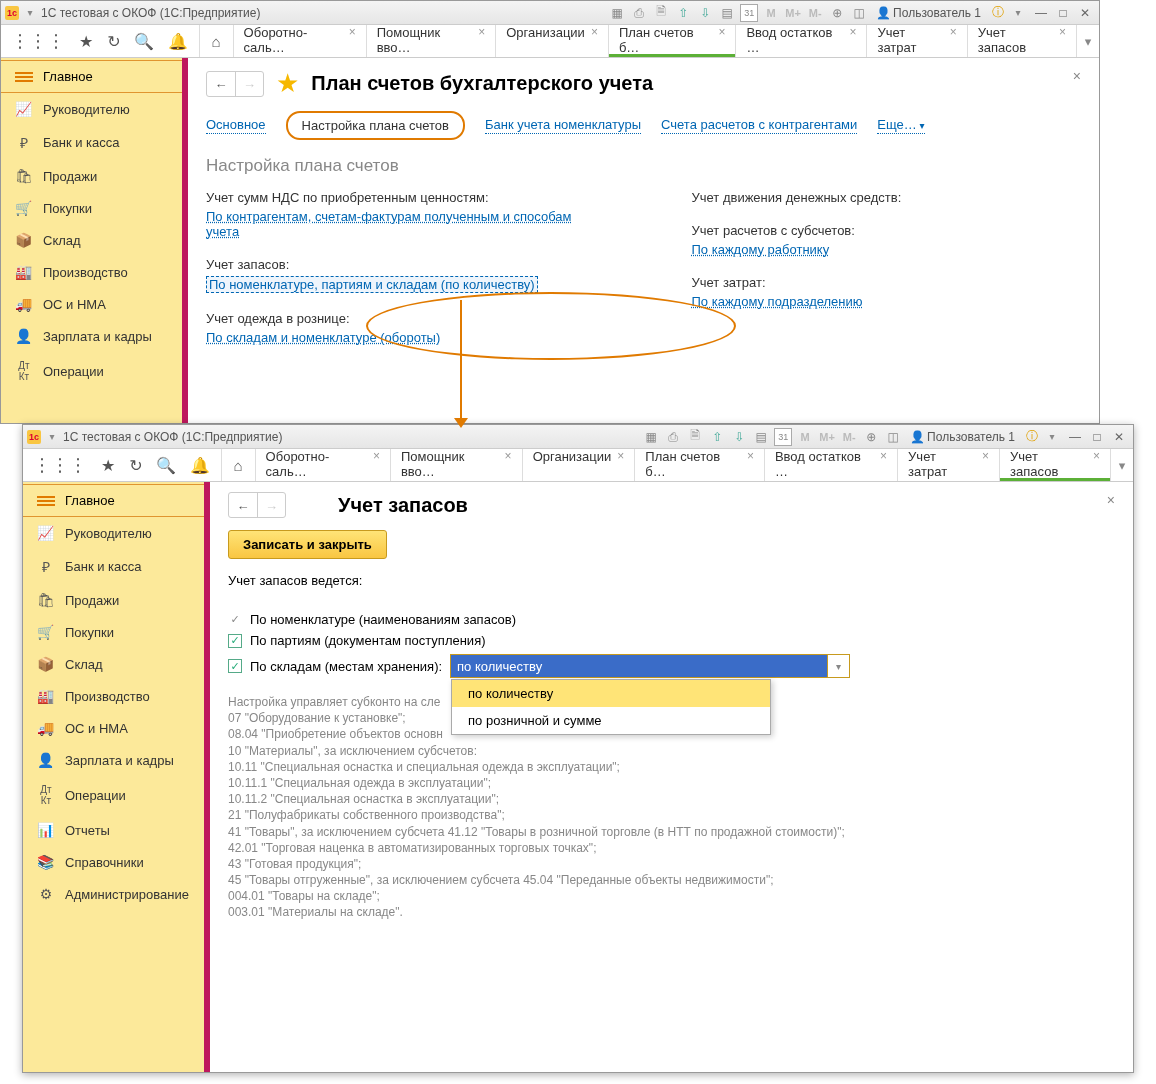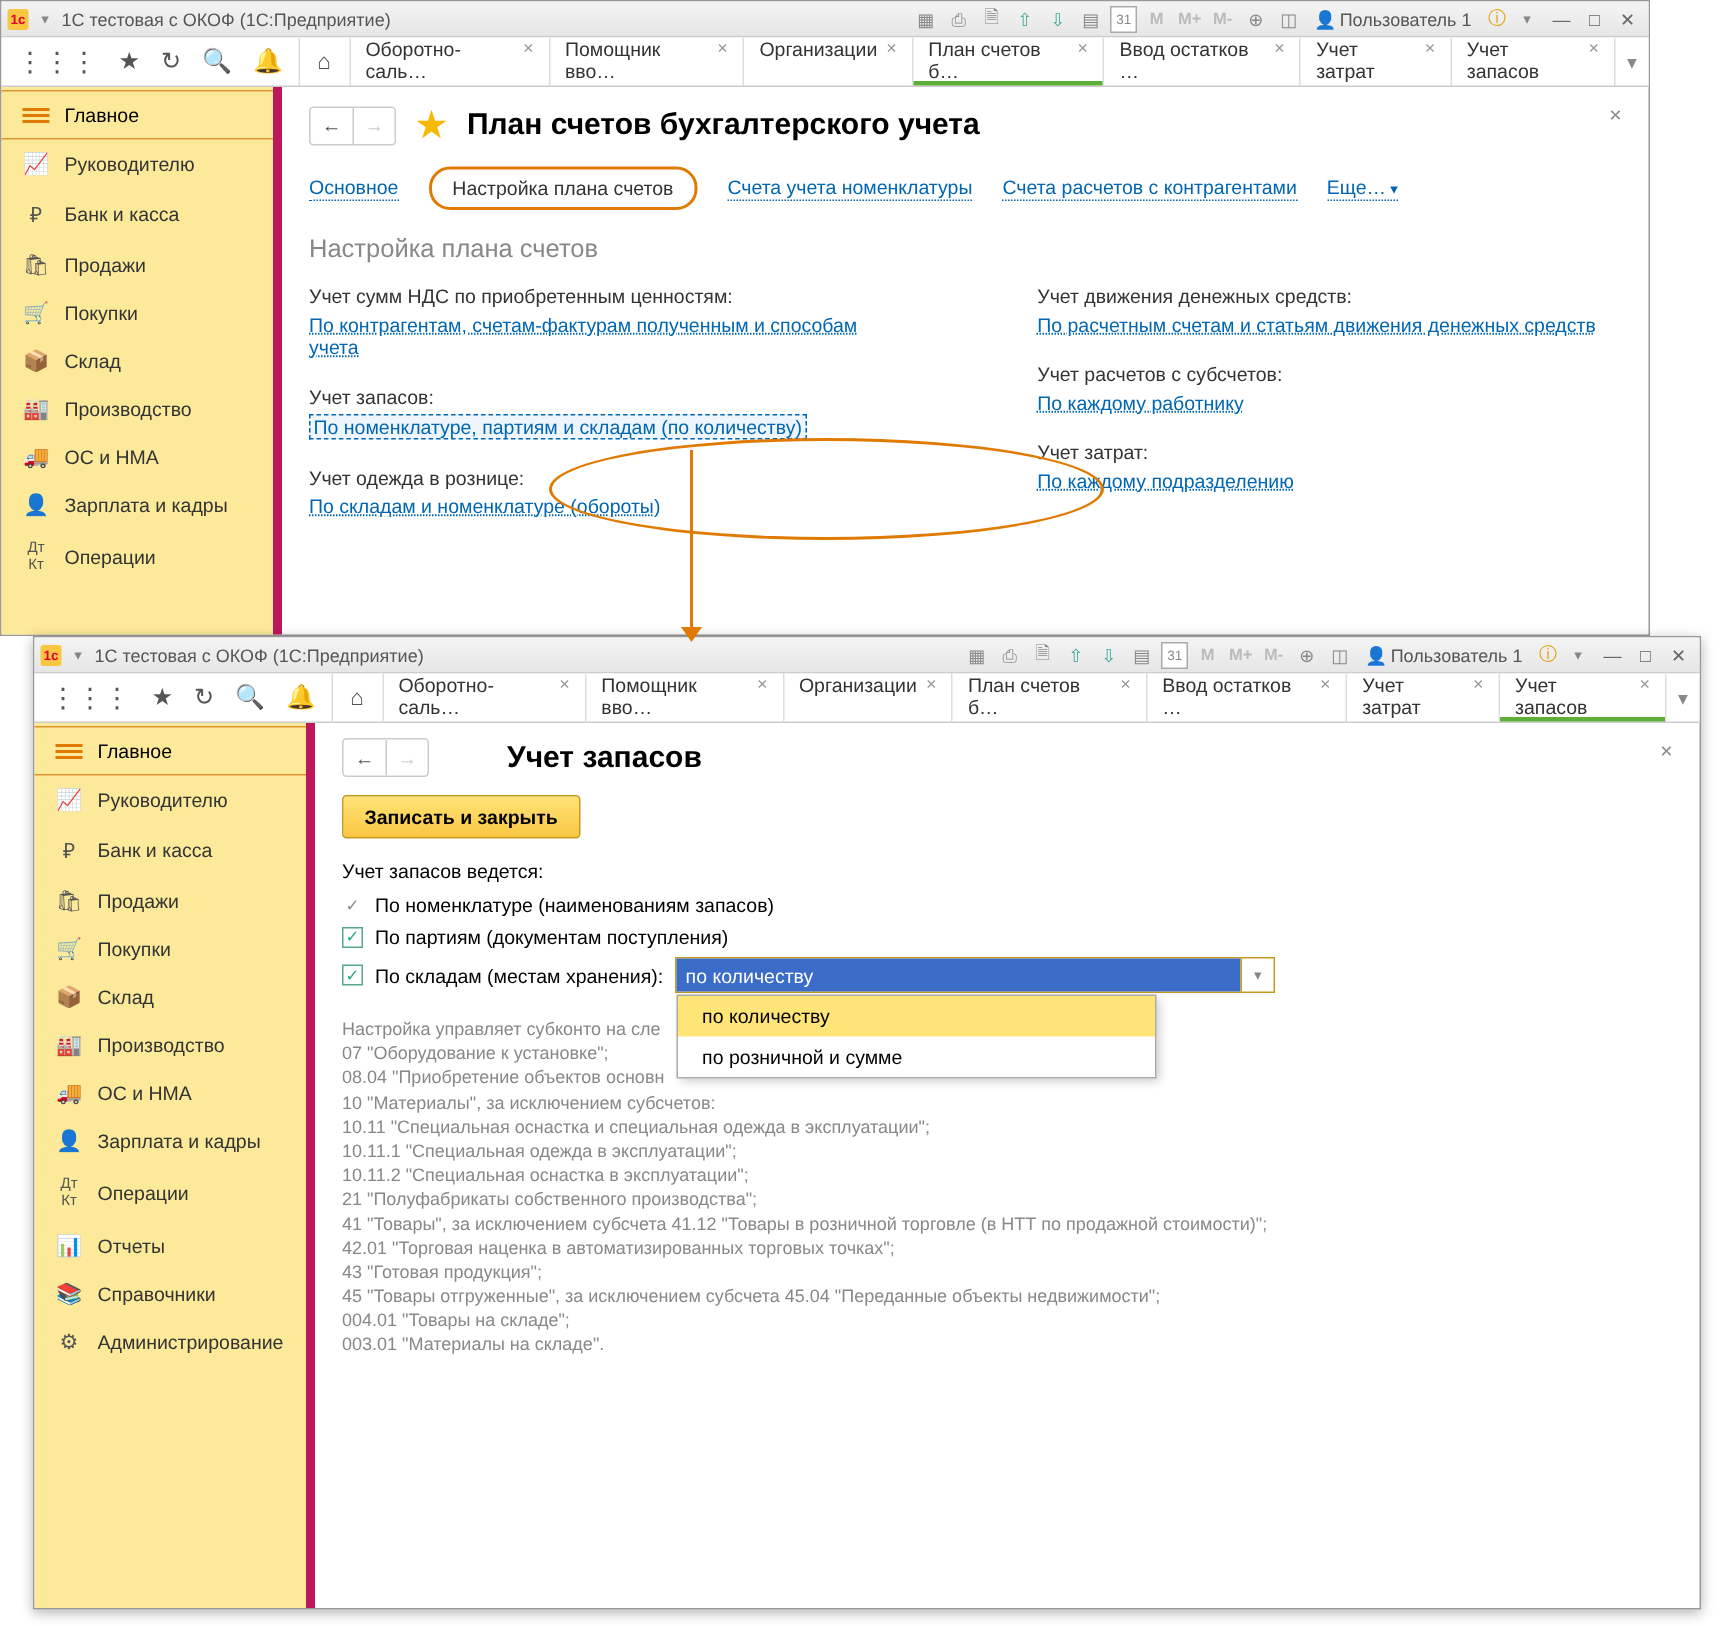--- a/index.html
+++ b/index.html
@@ -216,21 +216,21 @@
         <div class="nav-arrows">
           <div class="nav-arrow">←</div>
           <div class="nav-arrow">→</div>
         </div>
         <span class="star-big">★</span>
         <span class="page-title">План счетов бухгалтерского учета</span>
       </div>
       <div class="subtabs">
         <span class="subtab">Основное</span>
         <span class="subtab active">Настройка плана счетов</span>
-        <span class="subtab">Счета учета номенклатуры</span>
+        <span class="subtab">Банк учета номенклатуры</span>
         <span class="subtab">Счета расчетов с контрагентами</span>
         <span class="subtab more">Еще…</span>
       </div>
       <div class="section-h">Настройка плана счетов</div>
       <div class="grid2">
         <div class="col">
           <div class="blk">
             <div class="blk-label">Учет сумм НДС по приобретенным ценностям:</div>
             <a class="link">По контрагентам, счетам-фактурам полученным и способам учета</a>
           </div>
@@ -239,21 +239,20 @@
             <a class="link boxed">По номенклатуре, партиям и складам (по количеству)</a>
           </div>
           <div class="blk">
             <div class="blk-label">Учет одежда в рознице:</div>
             <a class="link">По складам и номенклатуре (обороты)</a>
           </div>
         </div>
         <div class="col">
           <div class="blk">
             <div class="blk-label">Учет движения денежных средств:</div>
-            <a class="link">По расчетным счетам и статьям движения денежных средств</a>
           </div>
           <div class="blk">
             <div class="blk-label">Учет расчетов с субсчетов:</div>
             <a class="link">По каждому работнику</a>
           </div>
           <div class="blk">
             <div class="blk-label">Учет затрат:</div>
             <a class="link">По каждому подразделению</a>
           </div>
         </div>
@@ -401,21 +400,21 @@
     <div class="content">
       <div class="close-x">×</div>
       <div class="page-head">
         <div class="nav-arrows">
           <div class="nav-arrow">←</div>
           <div class="nav-arrow">→</div>
         </div>
         <span class="page-title" style="margin-left:40px;">Учет запасов</span>
       </div>
       <button class="btn-yellow">Записать и закрыть</button>
-      <div style="margin-bottom:8px;">Учет запасов ведется:</div>
+      <div style="margin-bottom:24px;">Учет запасов ведется:</div>
       <div class="form-row">
         <span class="check plain">✓</span>
         <span>По номенклатуре (наименованиям запасов)</span>
       </div>
       <div class="form-row">
         <span class="check">✓</span>
         <span>По партиям (документам поступления)</span>
       </div>
       <div class="form-row">
         <span class="check">✓</span>

